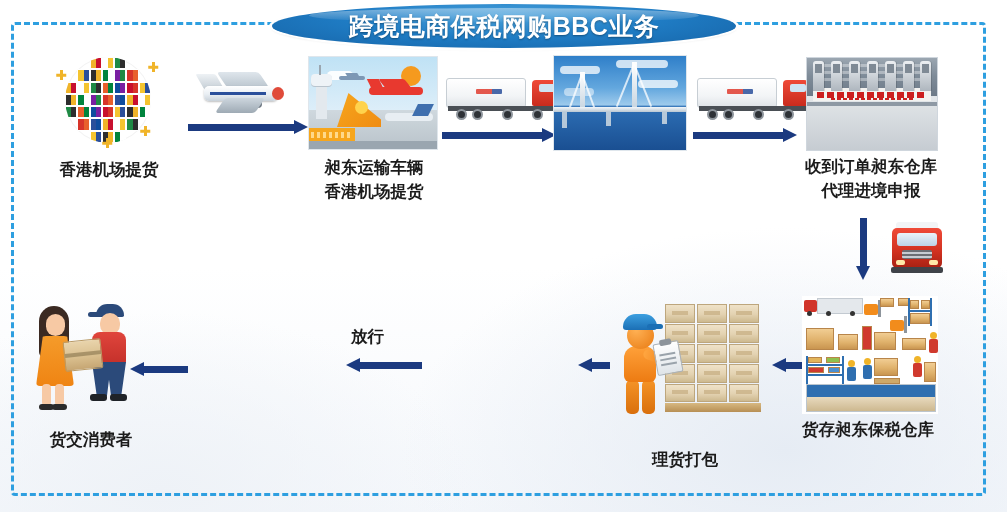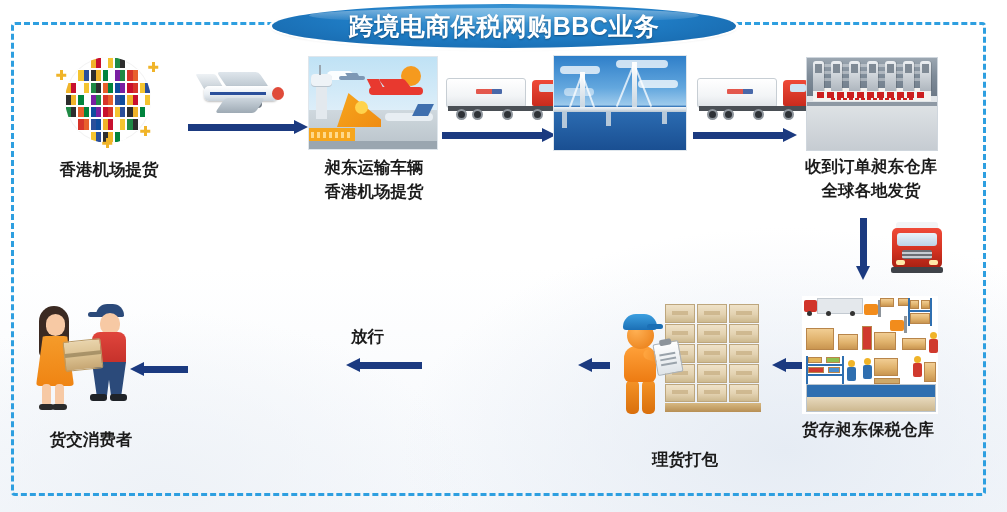--- a/index.html
+++ b/index.html
@@ -458,21 +458,21 @@
       <div class="roof"></div>
       <div class="booth" style="left:6px;"></div>
       <div class="booth" style="left:24px;"></div>
       <div class="booth" style="left:42px;"></div>
       <div class="booth" style="left:60px;"></div>
       <div class="booth" style="left:78px;"></div>
       <div class="booth" style="left:96px;"></div>
       <div class="booth" style="left:113px;"></div>
     </div>
     <div class="cap" style="left:-61px;top:98px;width:252px;">收到订单昶东仓库</div>
-    <div class="cap" style="left:-61px;top:122px;width:252px;">全球各地发货</div>
+    <div class="cap" style="left:-61px;top:122px;width:252px;">代理进境申报</div>
   </div>
 
   <div class="node" style="left:860px;top:218px;">
     <div class="arr arr-d" style="left:0px;top:0px;width:7px;height:62px;">
       <div class="bar"></div>
         <div class="head"></div>
     </div>
     <div class="art tfront" style="position:absolute;left:30px;top:4px;">
       <div class="top"></div>
         <div class="cab"></div>

